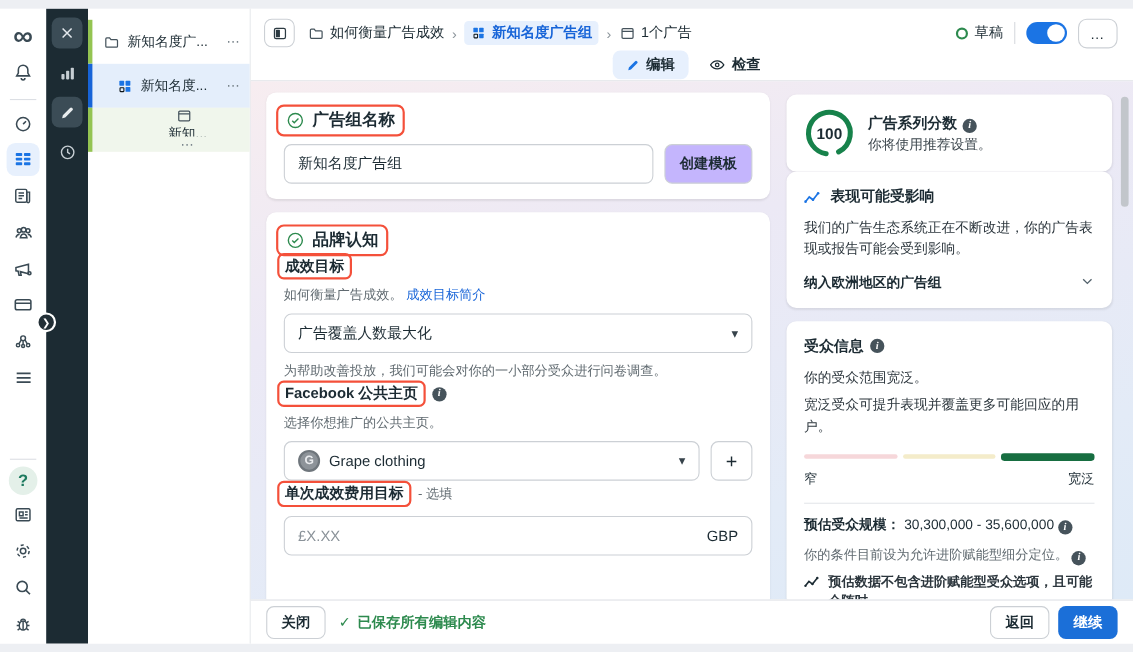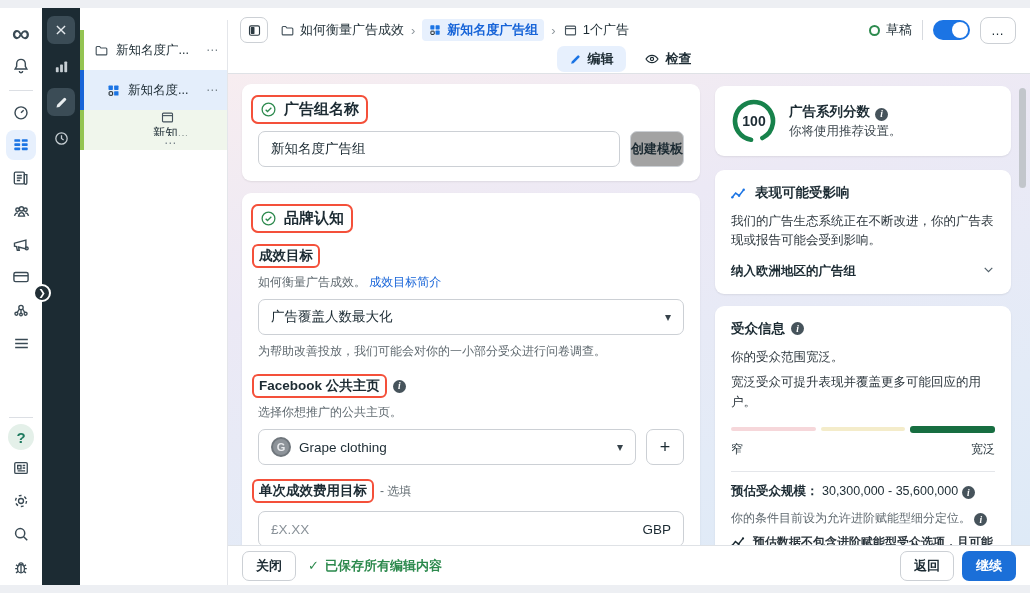--- a/index.html
+++ b/index.html
@@ -17,21 +17,21 @@
   .ric.help { background:#e4f0e9; color:#1d7a5f; font-weight:bold; font-size:15px; border-radius:50%; width:26px; height:26px; }
   .spacer { flex:1; }
 
   
   .rail-dark { position:absolute; left:42px; top:0; bottom:0; width:38px; background:#1c2b33; display:flex; flex-direction:column; align-items:center; padding-top:8px; gap:8px; }
   .dic { width:28px; height:28px; border-radius:7px; display:flex; align-items:center; justify-content:center; color:#e3e8ec; cursor:pointer; }
   .dic.boxed { background:#3b4c56; }
   .expand-badge { position:absolute; left:33px; top:276px; width:18px; height:18px; border-radius:50%; background:#222f36; color:#fff; border:2px solid #fff; font-size:9px; display:flex; align-items:center; justify-content:center; cursor:pointer; z-index:5; }
 
   
-  .tree { position:absolute; left:80px; top:12px; bottom:0; width:148px; background:#fff; border-right:1px solid #e4e6ea; }
+  .tree { position:absolute; left:80px; top:0; bottom:0; width:148px; background:#fff; border-right:1px solid #e4e6ea; }
   .trow { position:relative; height:40px; display:flex; align-items:center; padding-right:8px; cursor:pointer; }
   .trow .strip { position:absolute; left:0; top:0; bottom:0; width:4px; background:#94c452; }
   .trow.sel { background:#e4eefb; }
   .trow.sel .strip { background:#1764d8; }
   .trow.row3 { background:#f0f6ec; }
   .trow .ticon { margin-right:7px; display:flex; color:#45535c; }
   .trow .tlabel { flex:1; font-size:12.5px; white-space:nowrap; overflow:hidden; }
   .trow.sel .tlabel { color:#1c2b33; }
   .tdots { color:#7a858c; letter-spacing:1px; font-size:12px; cursor:pointer; }
   .ind1 { padding-left:14px; } .ind2 { padding-left:26px; } .ind3 { padding-left:42px;flex-direction:column; }
@@ -62,21 +62,21 @@
   .side-col { position:absolute; left:487px; top:12px; width:296px; }
 
   .card { background:#fff; border-radius:9px; box-shadow:0 1px 2px rgba(0,0,0,.08); padding:14px 16px; }
   .sec-head { display:flex; align-items:center; gap:7px; font-size:15px; font-weight:bold; }
   .ann { display:inline-flex; align-items:center; gap:7px; border:2.5px solid #f4503a; border-radius:7px; padding:3px 7px; margin:-3px 0 -3px -7px; }
   .ann-label { display:inline-block; border:2.5px solid #f4503a; border-radius:6px; padding:1px 5px; margin-left:-6px; font-weight:bold; font-size:13.5px; }
 
   .input { border:1px solid #ccd0d5; border-radius:7px; height:36px; display:flex; align-items:center; padding:0 12px; background:#fff; font-size:13.5px; }
   .input input { border:none; outline:none; flex:1; font:inherit; color:#1c2b33; background:transparent; }
   .input input::placeholder { color:#8a9299; }
-  .btn { border:1px solid #ccd0d5; border-radius:7px; background:#a3a3a3; height:36px; padding:0 0; font:inherit; font-weight:bold; cursor:pointer; color:#1c2b33; }
+  .btn { border:1px solid #ccd0d5; border-radius:7px; background:#c4b5fd; height:36px; padding:0 13px; font:inherit; font-weight:bold; cursor:pointer; color:#1c2b33; }
   .row { display:flex; gap:10px; align-items:center; }
   .select { border:1px solid #ccd0d5; border-radius:7px; height:36px; display:flex; align-items:center; padding:0 12px; cursor:pointer; background:#fff; font-size:13.5px; }
   .select .caret { margin-left:auto; color:#37434b; font-size:12px; }
   .mut { color:#606a70; font-size:12px; }
   .link { color:#1764d8; cursor:pointer; }
   .info-i { display:inline-flex; width:13px; height:13px; border-radius:50%; background:#46535b; color:#fff; font-size:9.5px; align-items:center; justify-content:center; font-family:"Liberation Serif",serif; font-style:italic; font-weight:bold; vertical-align:-1px; }
   .avatar { width:20px; height:20px; border-radius:50%; background:#8d9399; color:#e9ebee; font-size:11px; font-weight:bold; display:flex; align-items:center; justify-content:center; margin-right:8px; border:2px solid #6f767c; }
   .plus-btn { width:38px; height:36px; border:1px solid #ccd0d5; border-radius:7px; background:#fff; font-size:18px; color:#1c2b33; cursor:pointer; }
 
   
@@ -100,21 +100,21 @@
   .aud-note { color:#606a70; font-size:12px; margin-top:10px; }
   .aud-note2 { display:flex; gap:6px; font-size:12px; font-weight:bold; color:#2c363d; margin-top:7px; align-items:flex-start; }
 
   .scrollbar { position:absolute; right:4px; top:14px; width:7px; height:100px; background:#c2c6cb; border-radius:4px; }
 
   .mfooter { position:absolute; bottom:0; left:0; right:0; height:40px; background:#fff; border-top:1px solid #dfe2e6; display:flex; align-items:center; padding:0 14px; gap:12px; }
   .saved { display:flex; align-items:center; gap:6px; color:#2d8a4e; font-weight:bold; }
   .f-right { margin-left:auto; display:flex; gap:8px; }
   .btn-primary { background:#1b6fd8; border:none; color:#fff; border-radius:7px; height:30px; padding:0 14px; font:inherit; font-weight:bold; cursor:pointer; }
   .btn-sec { background:#fff; border:1px solid #ccd0d5; color:#1c2b33; border-radius:7px; height:30px; padding:0 13px; font:inherit; font-weight:bold; cursor:pointer; }
-  .mt6{margin-top:6px;} .mt8{margin-top:8px;} .mt10{margin-top:10px;} .mt12{margin-top:12px;} .mt14{margin-top:14px;}
+  .mt6{margin-top:6px;} .mt8{margin-top:8px;} .mt10{margin-top:10px;} .mt12{margin-top:12px;} .mt14{}
 </style>
 </head>
 <body>
 
 <div class="app">
 
   <div class="rail-left">
     <div class="ric meta-logo">∞</div>
     <div class="ric">
       <svg width="20" height="20" viewBox="0 0 24 24" fill="none" stroke="currentColor" stroke-width="1.7">

